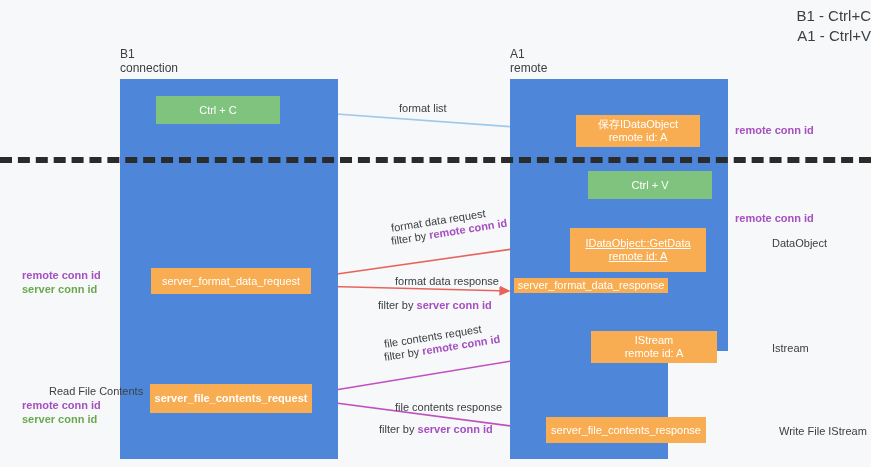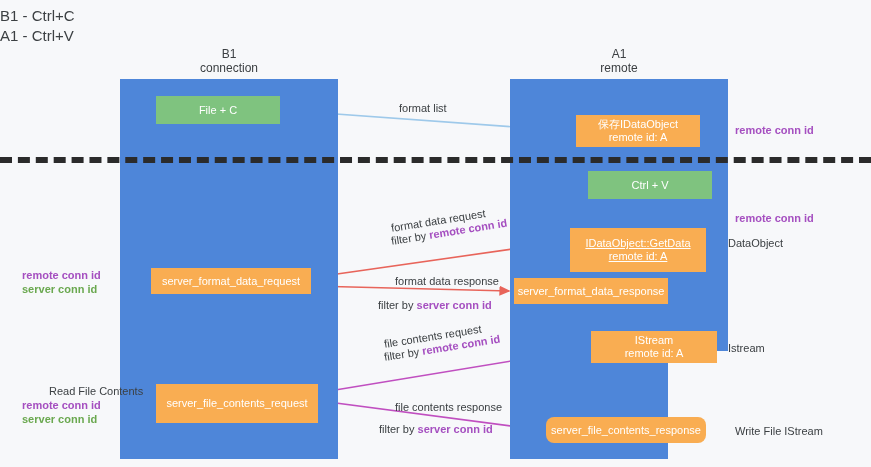--- a/index.html
+++ b/index.html
@@ -20,30 +20,29 @@
     inset: 0;
     width: 871px;
     height: 467px;
   }
   .abs { position: absolute; }
 
   
   #title {
     left: 0; top: 6px;
     width: 871px;
-    text-align: left;
+    text-align: right;
     font-size: 15px;
     line-height: 20px;
     color: #3c4043;
     white-space: pre-line;
   }
 
   
   .col-head {
-    text-align: center;
     font-size: 12px;
     line-height: 14px;
     color: #3c4043;
     white-space: pre-line;
   }
   #head-b1 { left: 120px; top: 47px; width: 218px; }
   #head-a1 { left: 510px; top: 47px; width: 218px; }
 
   
   .lane {
@@ -77,25 +76,25 @@
     padding: 2px 4px;
     white-space: pre-line;
   }
   .box.green  { background: #7fc37f; }
   .box.orange { background: #f9ad52; }
 
   #box-ctrlc   { left: 156px; top: 96px;  width: 124px; height: 28px; }
   #box-idata   { left: 576px; top: 115px; width: 124px; height: 32px; }
   #box-ctrlv   { left: 576px; top: 171px; width: 124px; height: 28px; margin-left: 12px; }
   #box-getdata { left: 570px; top: 228px; width: 136px; height: 44px; text-decoration: underline; }
-  #box-sfdresp { left: 514px; top: 278px; width: 154px; height: 26px; }
+  #box-sfdresp { left: 514px; top: 278px; width: 154px; height: 15px; }
   #box-istream { left: 591px; top: 331px; width: 126px; height: 32px; }
   #box-sfdreq  { left: 151px; top: 268px; width: 160px; height: 26px; }
-  #box-sfcreq  { left: 156px; top: 384px; width: 162px; height: 39px; }
-  #box-sfcresp { left: 546px; top: 417px; width: 160px; height: 26px; border-radius: 8px; }
+  #box-sfcreq  { left: 150px; top: 384px; width: 162px; height: 29px; font-weight: bold; }
+  #box-sfcresp { left: 546px; top: 417px; width: 160px; height: 26px; }
 
   
   .edge-label {
     font-size: 11px;
     line-height: 14px;
     color: #3c4043;
     white-space: nowrap;
   }
   .edge-label .hl-purple { color: #a54fc0; font-weight: bold; }
 
@@ -113,21 +112,21 @@
   #lbl-fcresp-1 { left: 395px; top: 400px; }
   #lbl-fcresp-2 { left: 379px; top: 422px; }
 
   
   .side-right {
     font-size: 11px;
     line-height: 14px;
     white-space: nowrap;
   }
   .side-right.purple { color: #a54fc0; font-weight: bold; }
-  .side-right.plain  { color: #3c4043; }
+  .side-right.plain  { color: #3c4043; padding-left: 44px; }
   #side-rc-1 { left: 735px; top: 123px; }
   #side-rc-2 { left: 735px; top: 211px; }
   #side-dataobject { left: 728px; top: 236px; }
   #side-istream { left: 728px; top: 341px; }
   #side-writefile { left: 735px; top: 424px; }
 
   
   .side-left {
     font-size: 11px;
     line-height: 14px;
@@ -183,21 +182,21 @@
 <div class="abs" id="divider"></div>
 
 <div class="abs" id="title">B1 - Ctrl+C
 A1 - Ctrl+V</div>
 
 <div class="abs col-head" id="head-b1">B1
 connection</div>
 <div class="abs col-head" id="head-a1">A1
 remote</div>
 
-<div class="abs box green" id="box-ctrlc">File + C</div>
+<div class="abs box green" id="box-ctrlc">Ctrl + C</div>
 
 <div class="abs box orange" id="box-idata">保存IDataObject
 remote id: A</div>
 
 <div class="abs box green" id="box-ctrlv">Ctrl + V</div>
 
 <div class="abs box orange" id="box-getdata">IDataObject::GetData
 remote id: A</div>
 
 <div class="abs box orange" id="box-sfdreq">server_format_data_request</div>

